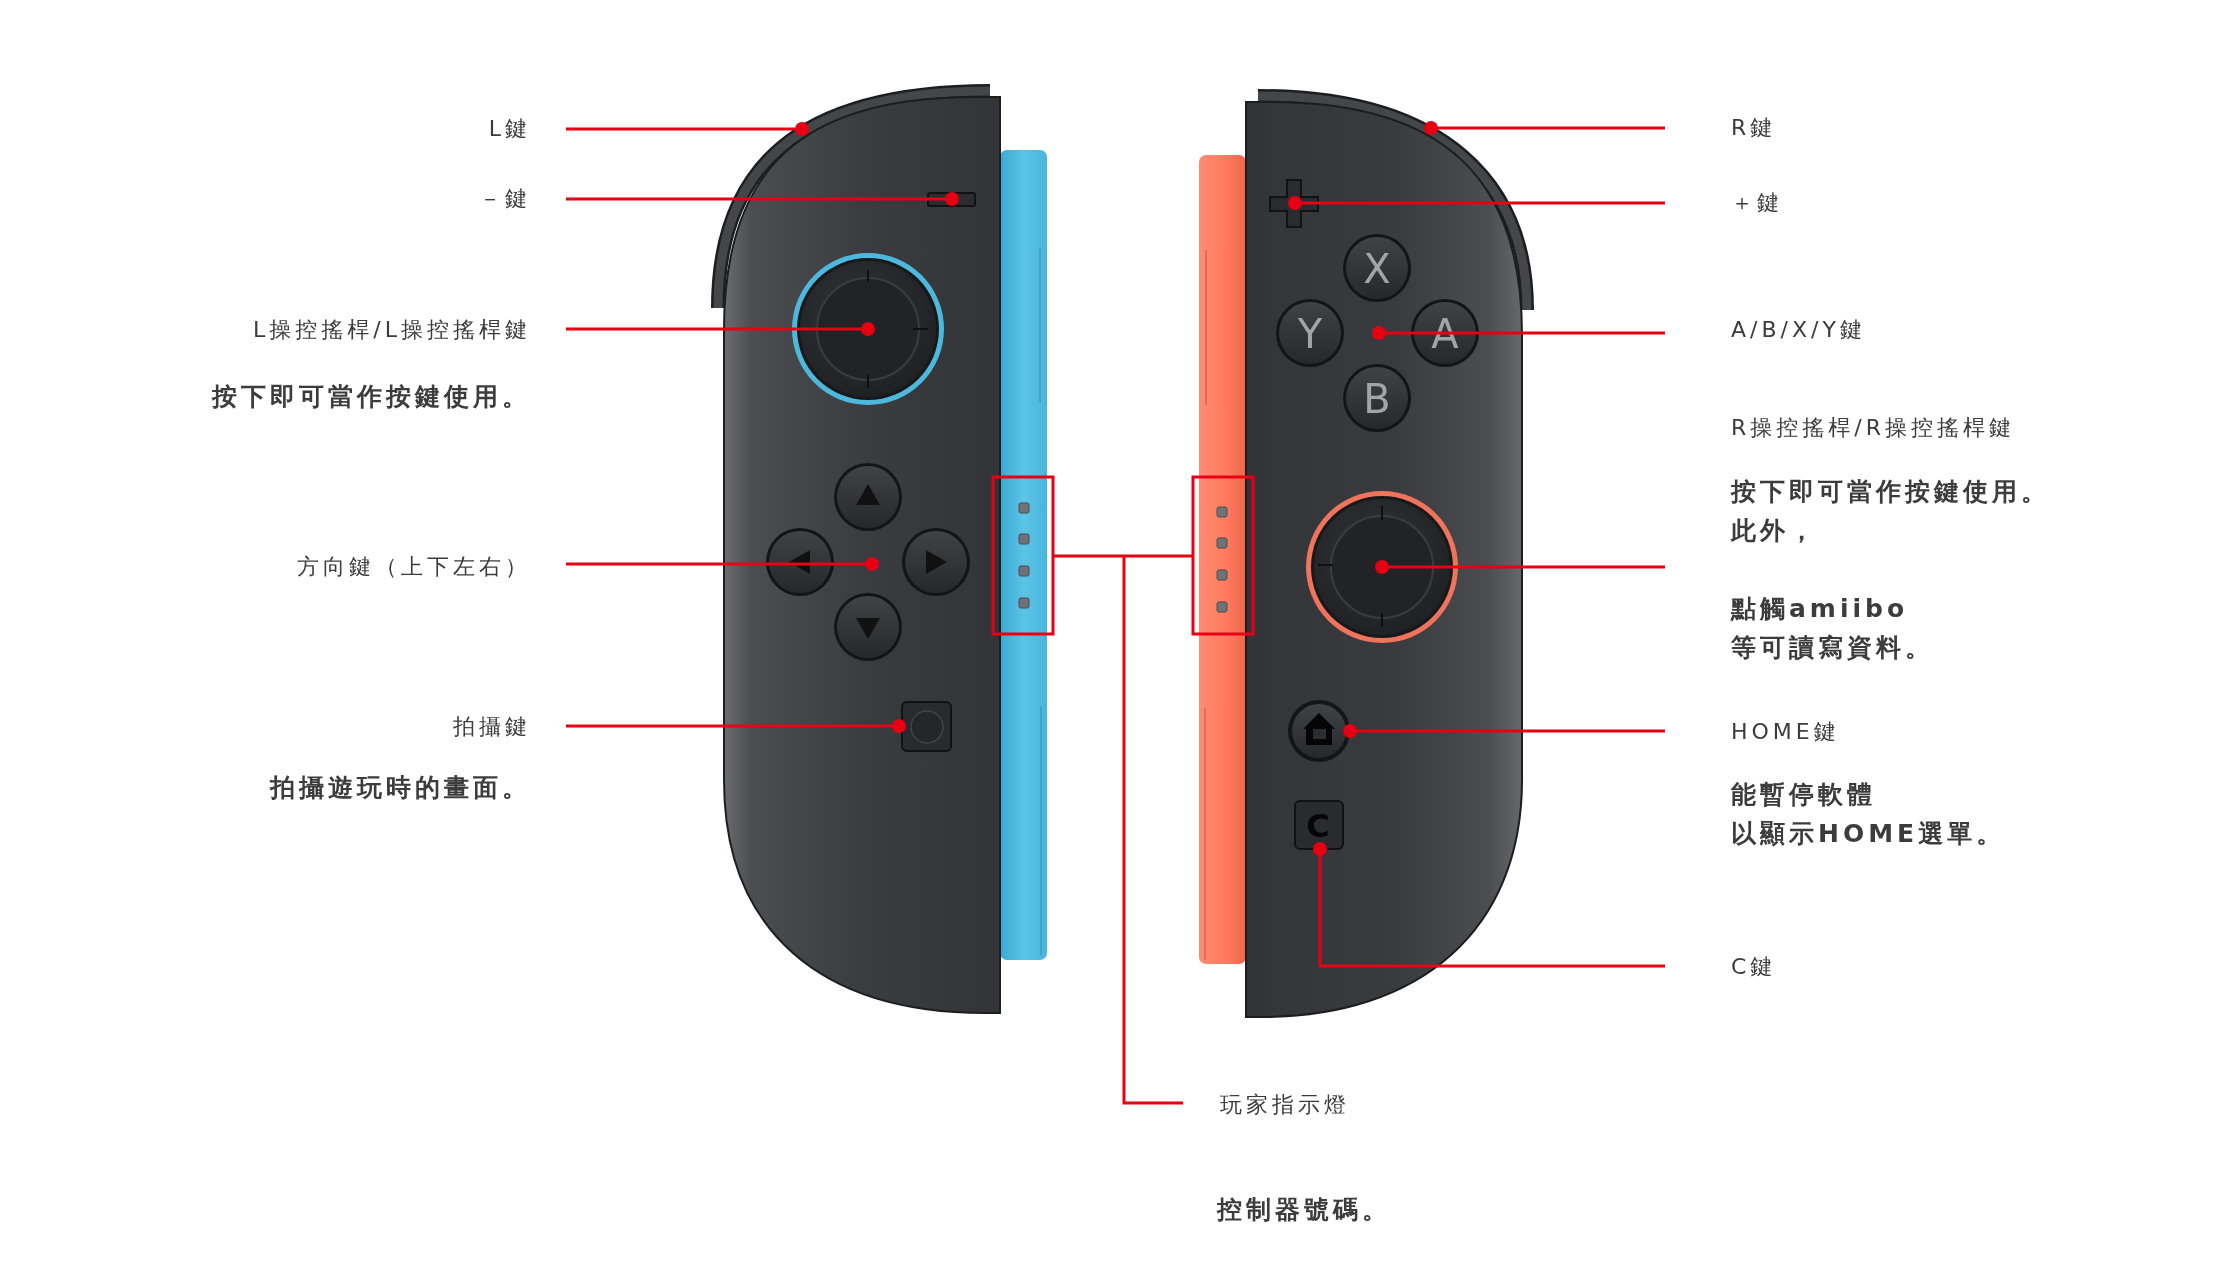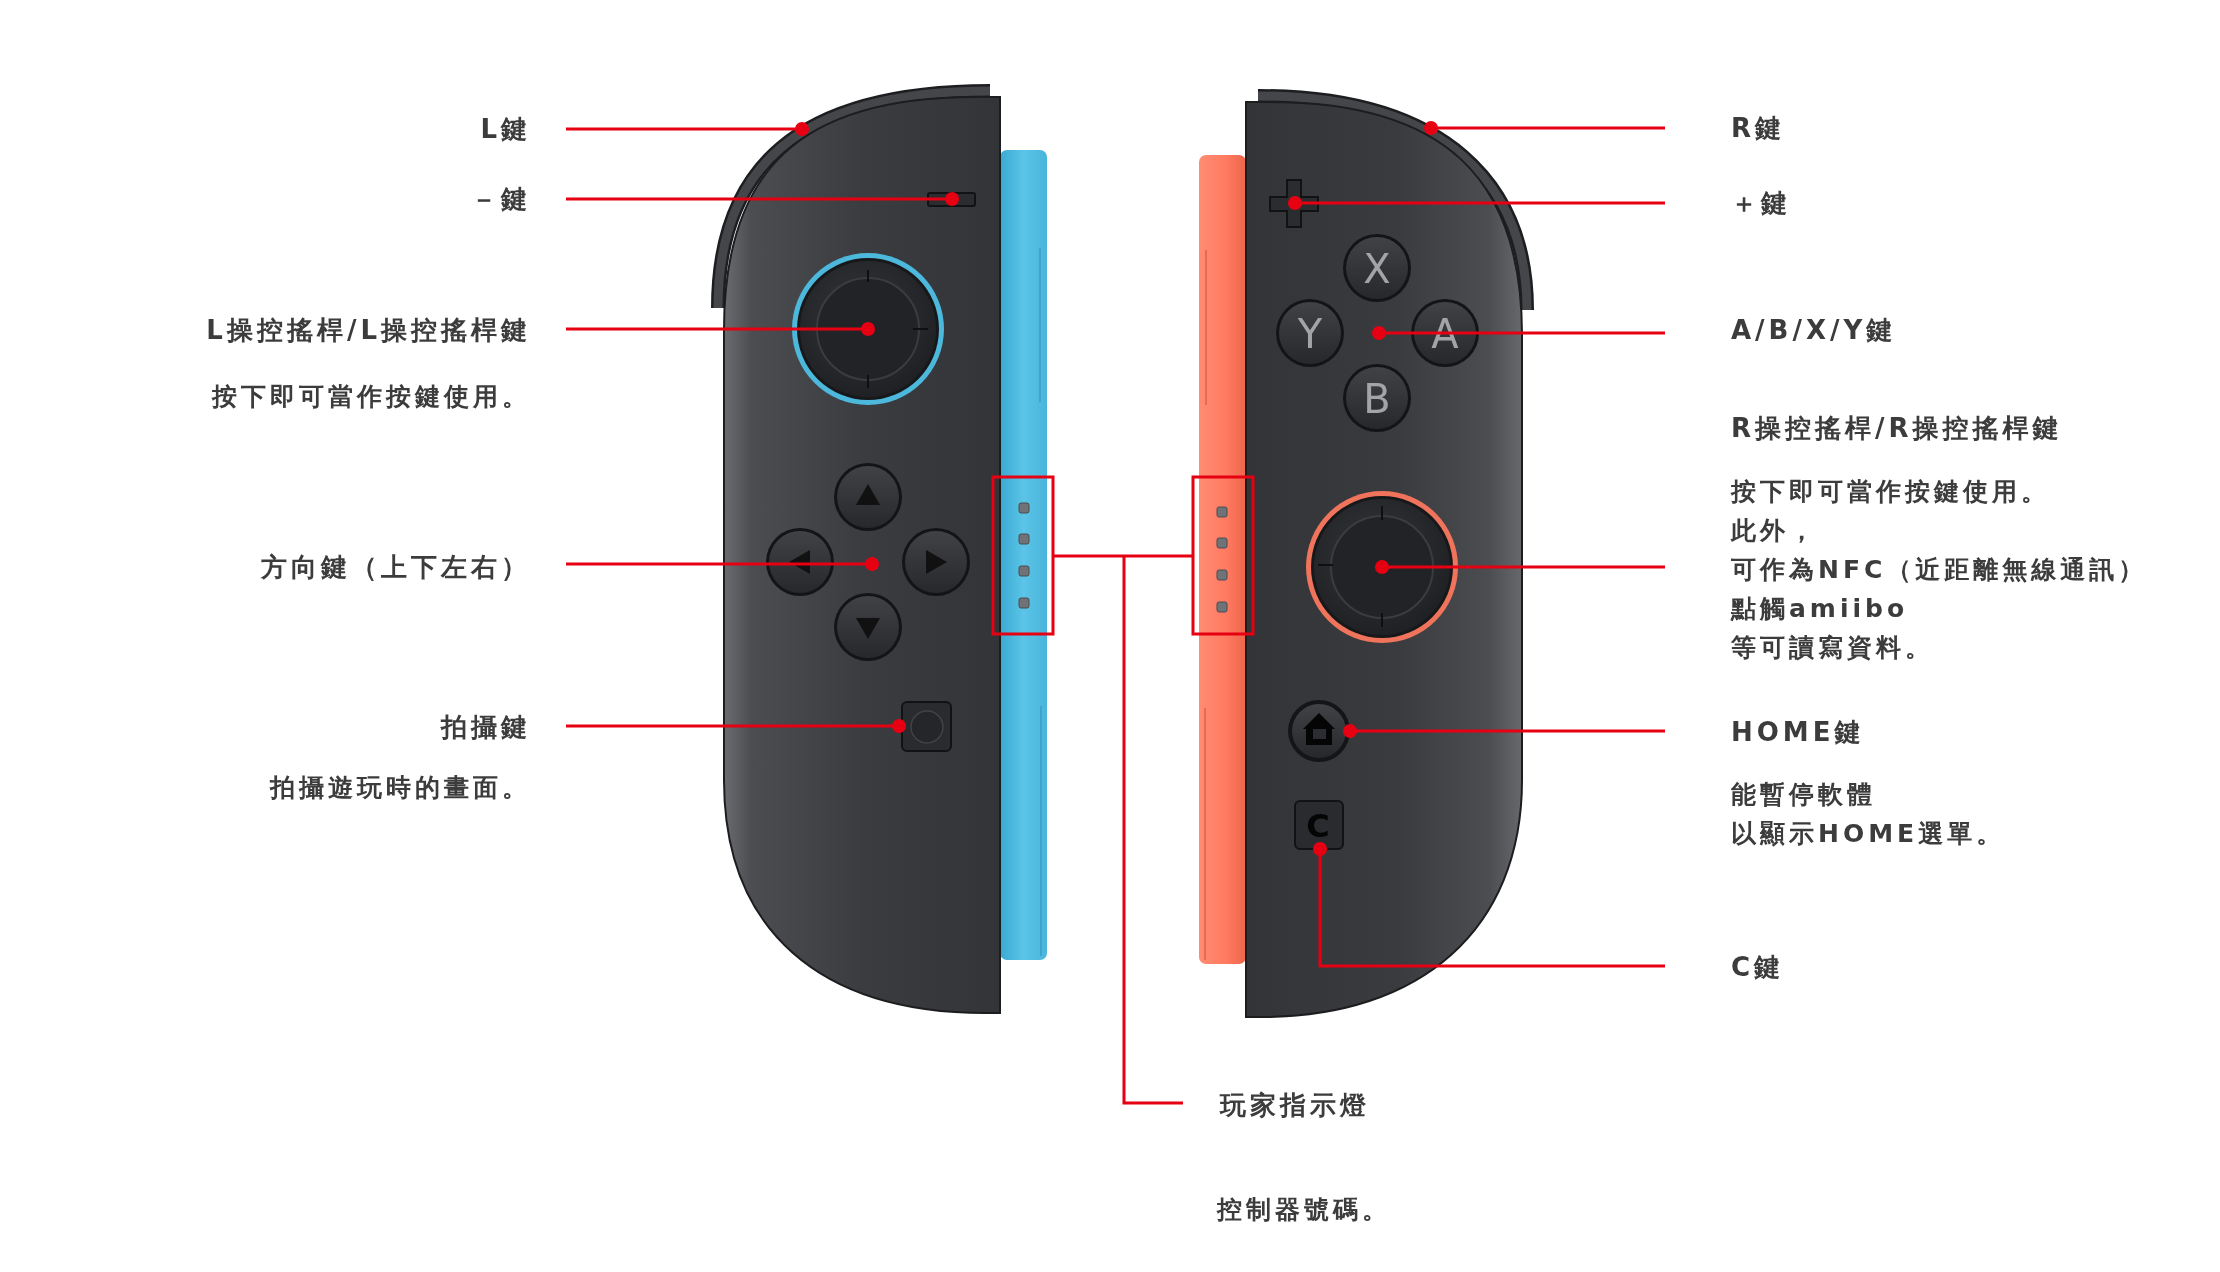--- a/index.html
+++ b/index.html
@@ -8,22 +8,22 @@
     width: 2220px;
     height: 1272px;
     overflow: hidden;
     background: #ffffff;
     font-family: "DejaVu Sans", "Liberation Sans", sans-serif;
     color: var(--text-color, #3c3c3c);
   }
   #diagram { position: absolute; left: 0; top: 0; }
   .hd {
     position: absolute;
-    font-size: 26px;
-    font-weight: 700;
+    font-size: 22px;
+    font-weight: 400;
     letter-spacing: 4px;
     line-height: 40px;
     white-space: nowrap;
   }
   .ds {
     position: absolute;
     font-size: 25px;
     font-weight: 700;
     letter-spacing: 4px;
     line-height: 39px;
@@ -261,21 +261,20 @@
   <div class="hd l" style="top:547px">方向鍵（上下左右）</div>
   <div class="hd l" style="top:707px">拍攝鍵</div>
   <div class="ds l" style="top:768px">拍攝遊玩時的畫面。</div>
 
   <div class="hd r" style="top:108px">R鍵</div>
   <div class="hd r" style="top:183px">＋鍵</div>
   <div class="hd r" style="top:310px">A/B/X/Y鍵</div>
   <div class="hd r" style="top:408px">R操控搖桿/R操控搖桿鍵</div>
   <div class="ds r" style="top:472px">按下即可當作按鍵使用。</div>
   <div class="ds r" style="top:511px">此外，</div>
-  <div class="ds r" style="top:550px">可作為NFC（近距離無線通訊）</div>
   <div class="ds r" style="top:589px">點觸amiibo</div>
   <div class="ds r" style="top:628px">等可讀寫資料。</div>
   <div class="hd r" style="top:712px">HOME鍵</div>
   <div class="ds r" style="top:775px">能暫停軟體</div>
   <div class="ds r" style="top:814px">以顯示HOME選單。</div>
   <div class="hd r" style="top:947px">C鍵</div>
 
   <div class="hd" style="left:1220px; top:1085px">玩家指示燈</div>
   <div class="ds" style="left:1217px; top:1190px">控制器號碼。</div>
 

